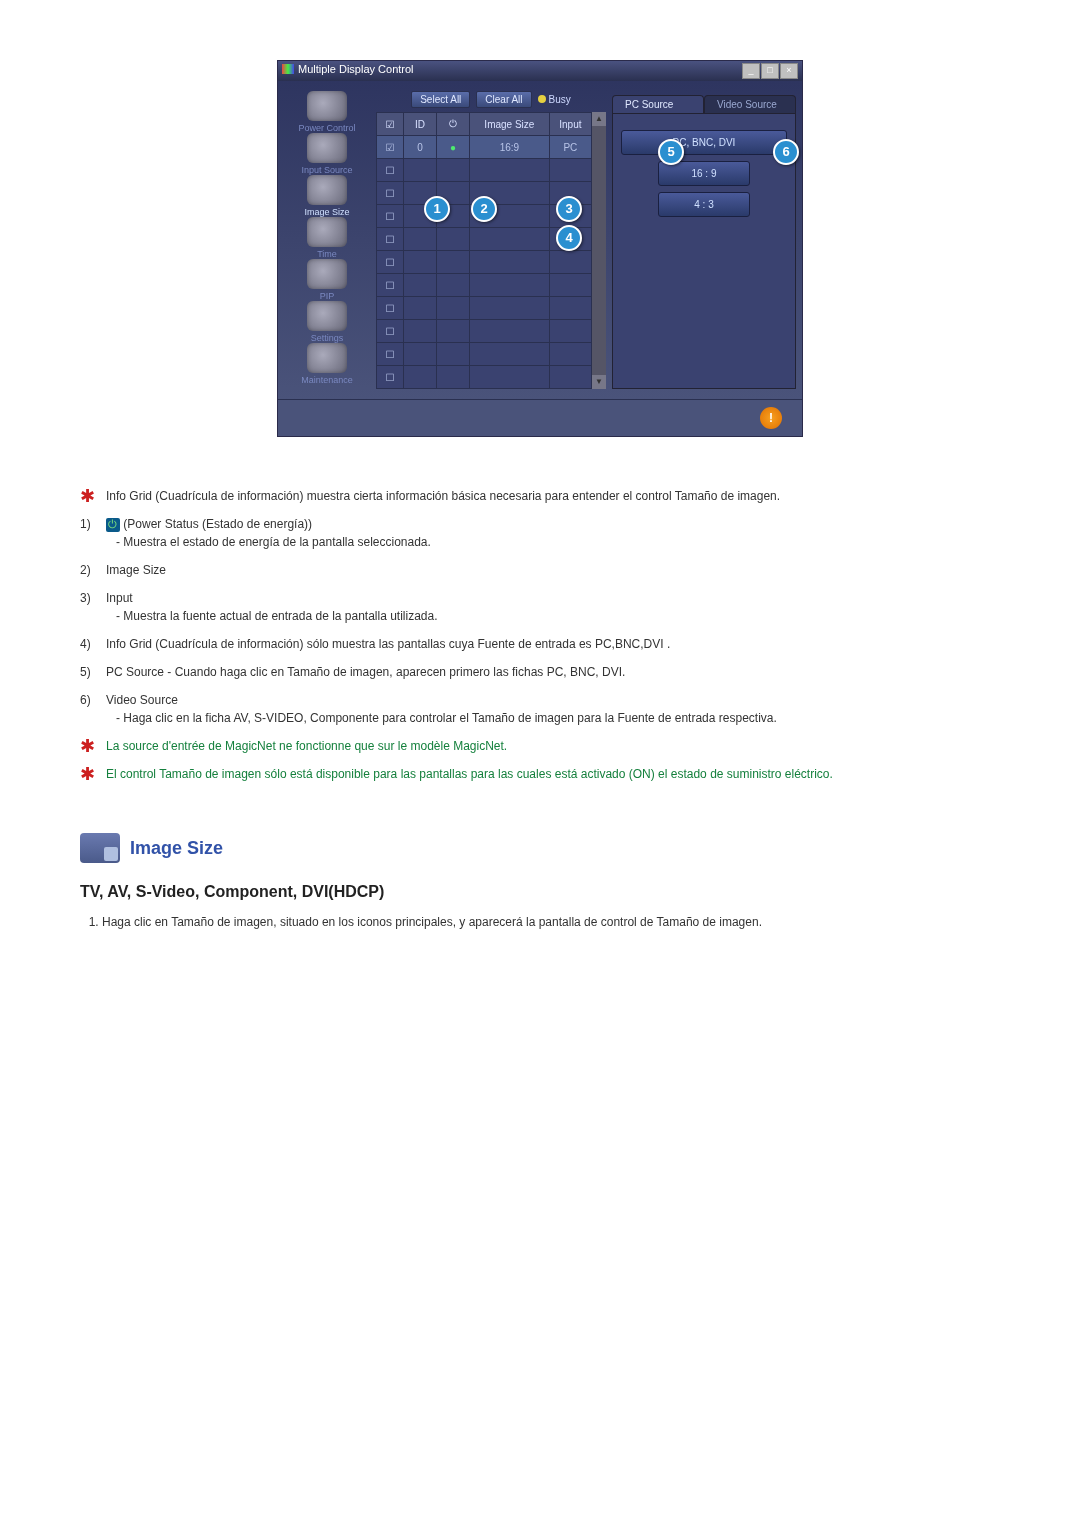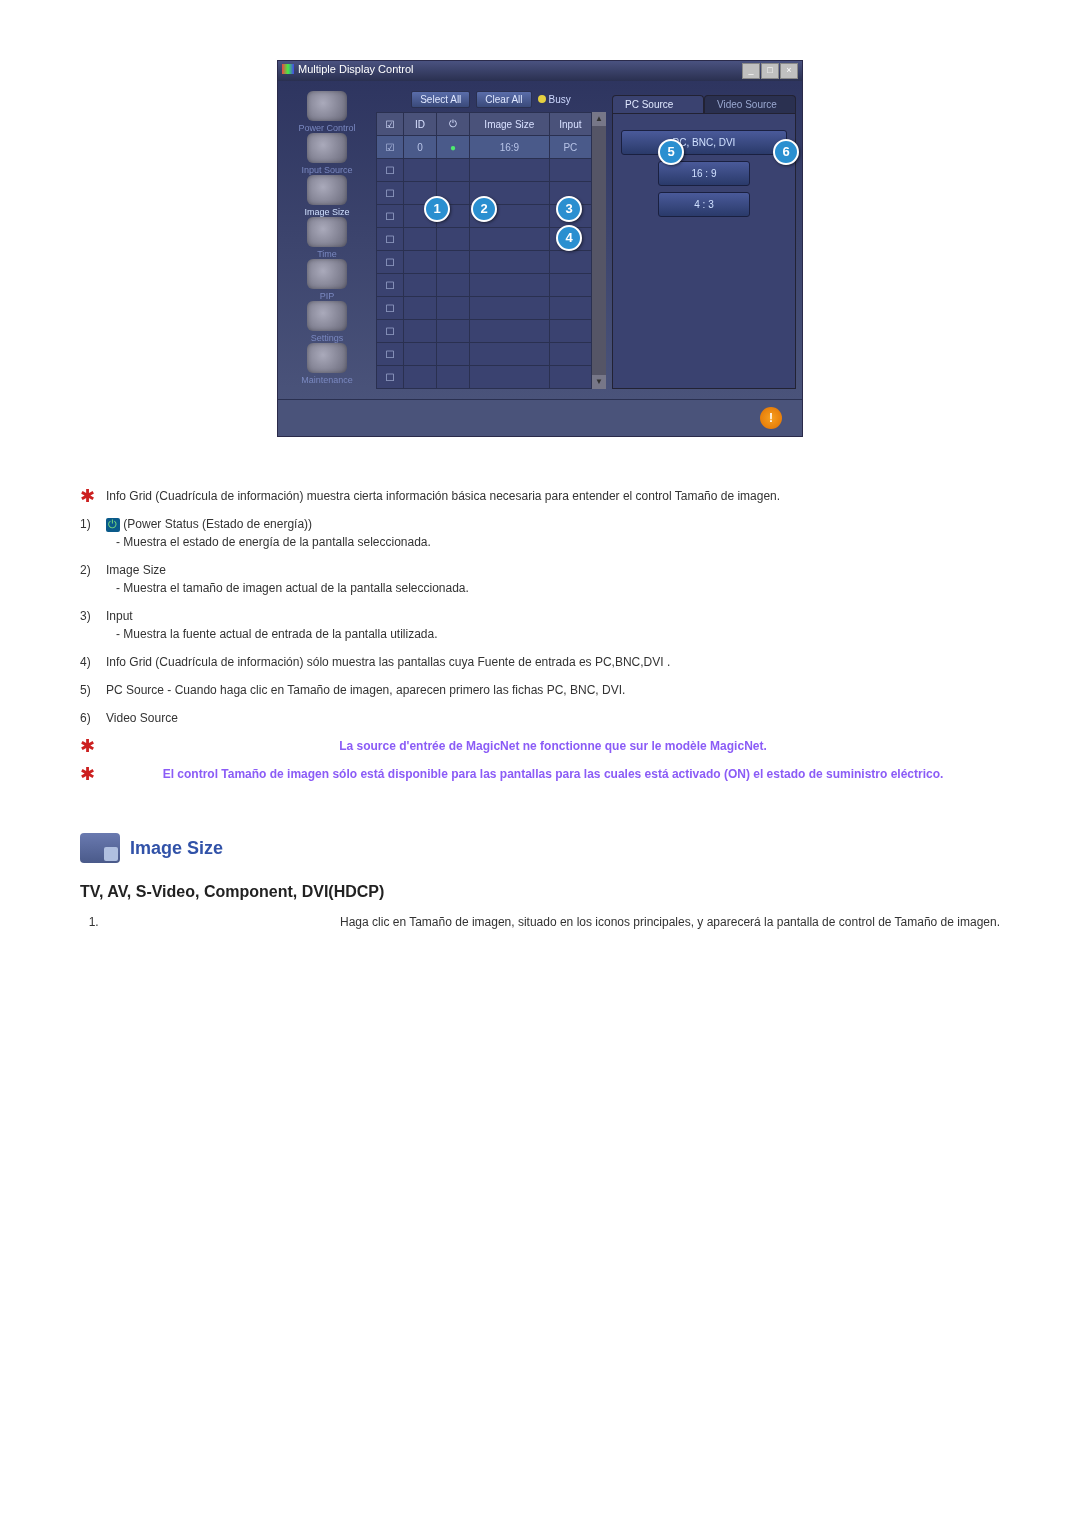--- a/index.html
+++ b/index.html
@@ -196,21 +196,21 @@
       box-shadow: 1px 1px 3px rgba(0,0,0,0.5);
       pointer-events: none;
     }
     .app-window { position: relative; }
     .content-list { margin: 0; padding: 0; list-style: none; }
     .content-list > li { margin-bottom: 10px; line-height: 1.5; display: flex; gap: 8px; }
     .list-num { min-width: 18px; }
     .list-body { flex: 1; }
     .sub-line { display: block; margin-left: 10px; }
     .star { color: #cc2020; font-size: 18px; min-width: 18px; line-height: 1; }
-    .red-bold { color: #8b5cf6; font-weight: bold; text-align: center; }
+    .red-bold { color: #15803d; font-weight: normal; }
     .power-icon-inline {
       display: inline-block;
       width: 14px; height: 14px;
       background: #0a5a8a;
       border-radius: 2px;
       vertical-align: middle;
       position: relative;
     }
     .power-icon-inline::after {
       content: "⏻";
@@ -233,21 +233,21 @@
     }
     .section-icon::after { content:""; position:absolute; right:2px; bottom:2px; width:14px; height:14px; background:#b0c0e0; border-radius:2px; }
     .section-title { color: #3152a8; font-size: 18px; font-weight: bold; }
     .subheading {
       font-size: 16px;
       font-weight: bold;
       margin: 20px 0 12px;
       color: #222;
     }
     .instr-list { padding-left: 22px; margin: 0; }
-    .instr-list li { line-height: 1.5; text-align: right; }
+    .instr-list li { line-height: 1.5; }
   </style>
 </head>
 <body>
 
 <div class="app-window">
   <div class="titlebar">
     <div class="titlebar-left">
       <span class="titlebar-icon"></span>
       <span>Multiple Display Control</span>
     </div>
@@ -426,21 +426,20 @@
     <span class="list-num">1)</span>
     <span class="list-body">
       <span class="power-icon-inline"></span><span> (Power Status (Estado de energía))</span>
       <span class="sub-line">- Muestra el estado de energía de la pantalla seleccionada.</span>
     </span>
   </li>
   <li>
     <span class="list-num">2)</span>
     <span class="list-body">
       <span>Image Size</span>
-      <span class="sub-line">- Muestra el tamaño de imagen actual de la pantalla seleccionada.</span>
     </span>
   </li>
   <li>
     <span class="list-num">3)</span>
     <span class="list-body">
       <span>Input</span>
       <span class="sub-line">- Muestra la fuente actual de entrada de la pantalla utilizada.</span>
     </span>
   </li>
   <li>
@@ -450,20 +449,21 @@
   <li>
     <span class="list-num">5)</span>
     <span class="list-body">
       <span>PC Source - Cuando haga clic en Tamaño de imagen, aparecen primero las fichas PC, BNC, DVI.</span>
     </span>
   </li>
   <li>
     <span class="list-num">6)</span>
     <span class="list-body">
       <span>Video Source</span>
+      <span class="sub-line">- Haga clic en la ficha AV, S-VIDEO, Componente para controlar el Tamaño de imagen para la Fuente de entrada respectiva.</span>
     </span>
   </li>
   <li>
     <span class="star">✱</span>
     <span class="list-body red-bold">La source d'entrée de MagicNet ne fonctionne que sur le modèle MagicNet.</span>
   </li>
   <li>
     <span class="star">✱</span>
     <span class="list-body red-bold">El control Tamaño de imagen sólo está disponible para las pantallas para las cuales está activado (ON) el estado de suministro eléctrico.</span>
   </li>

